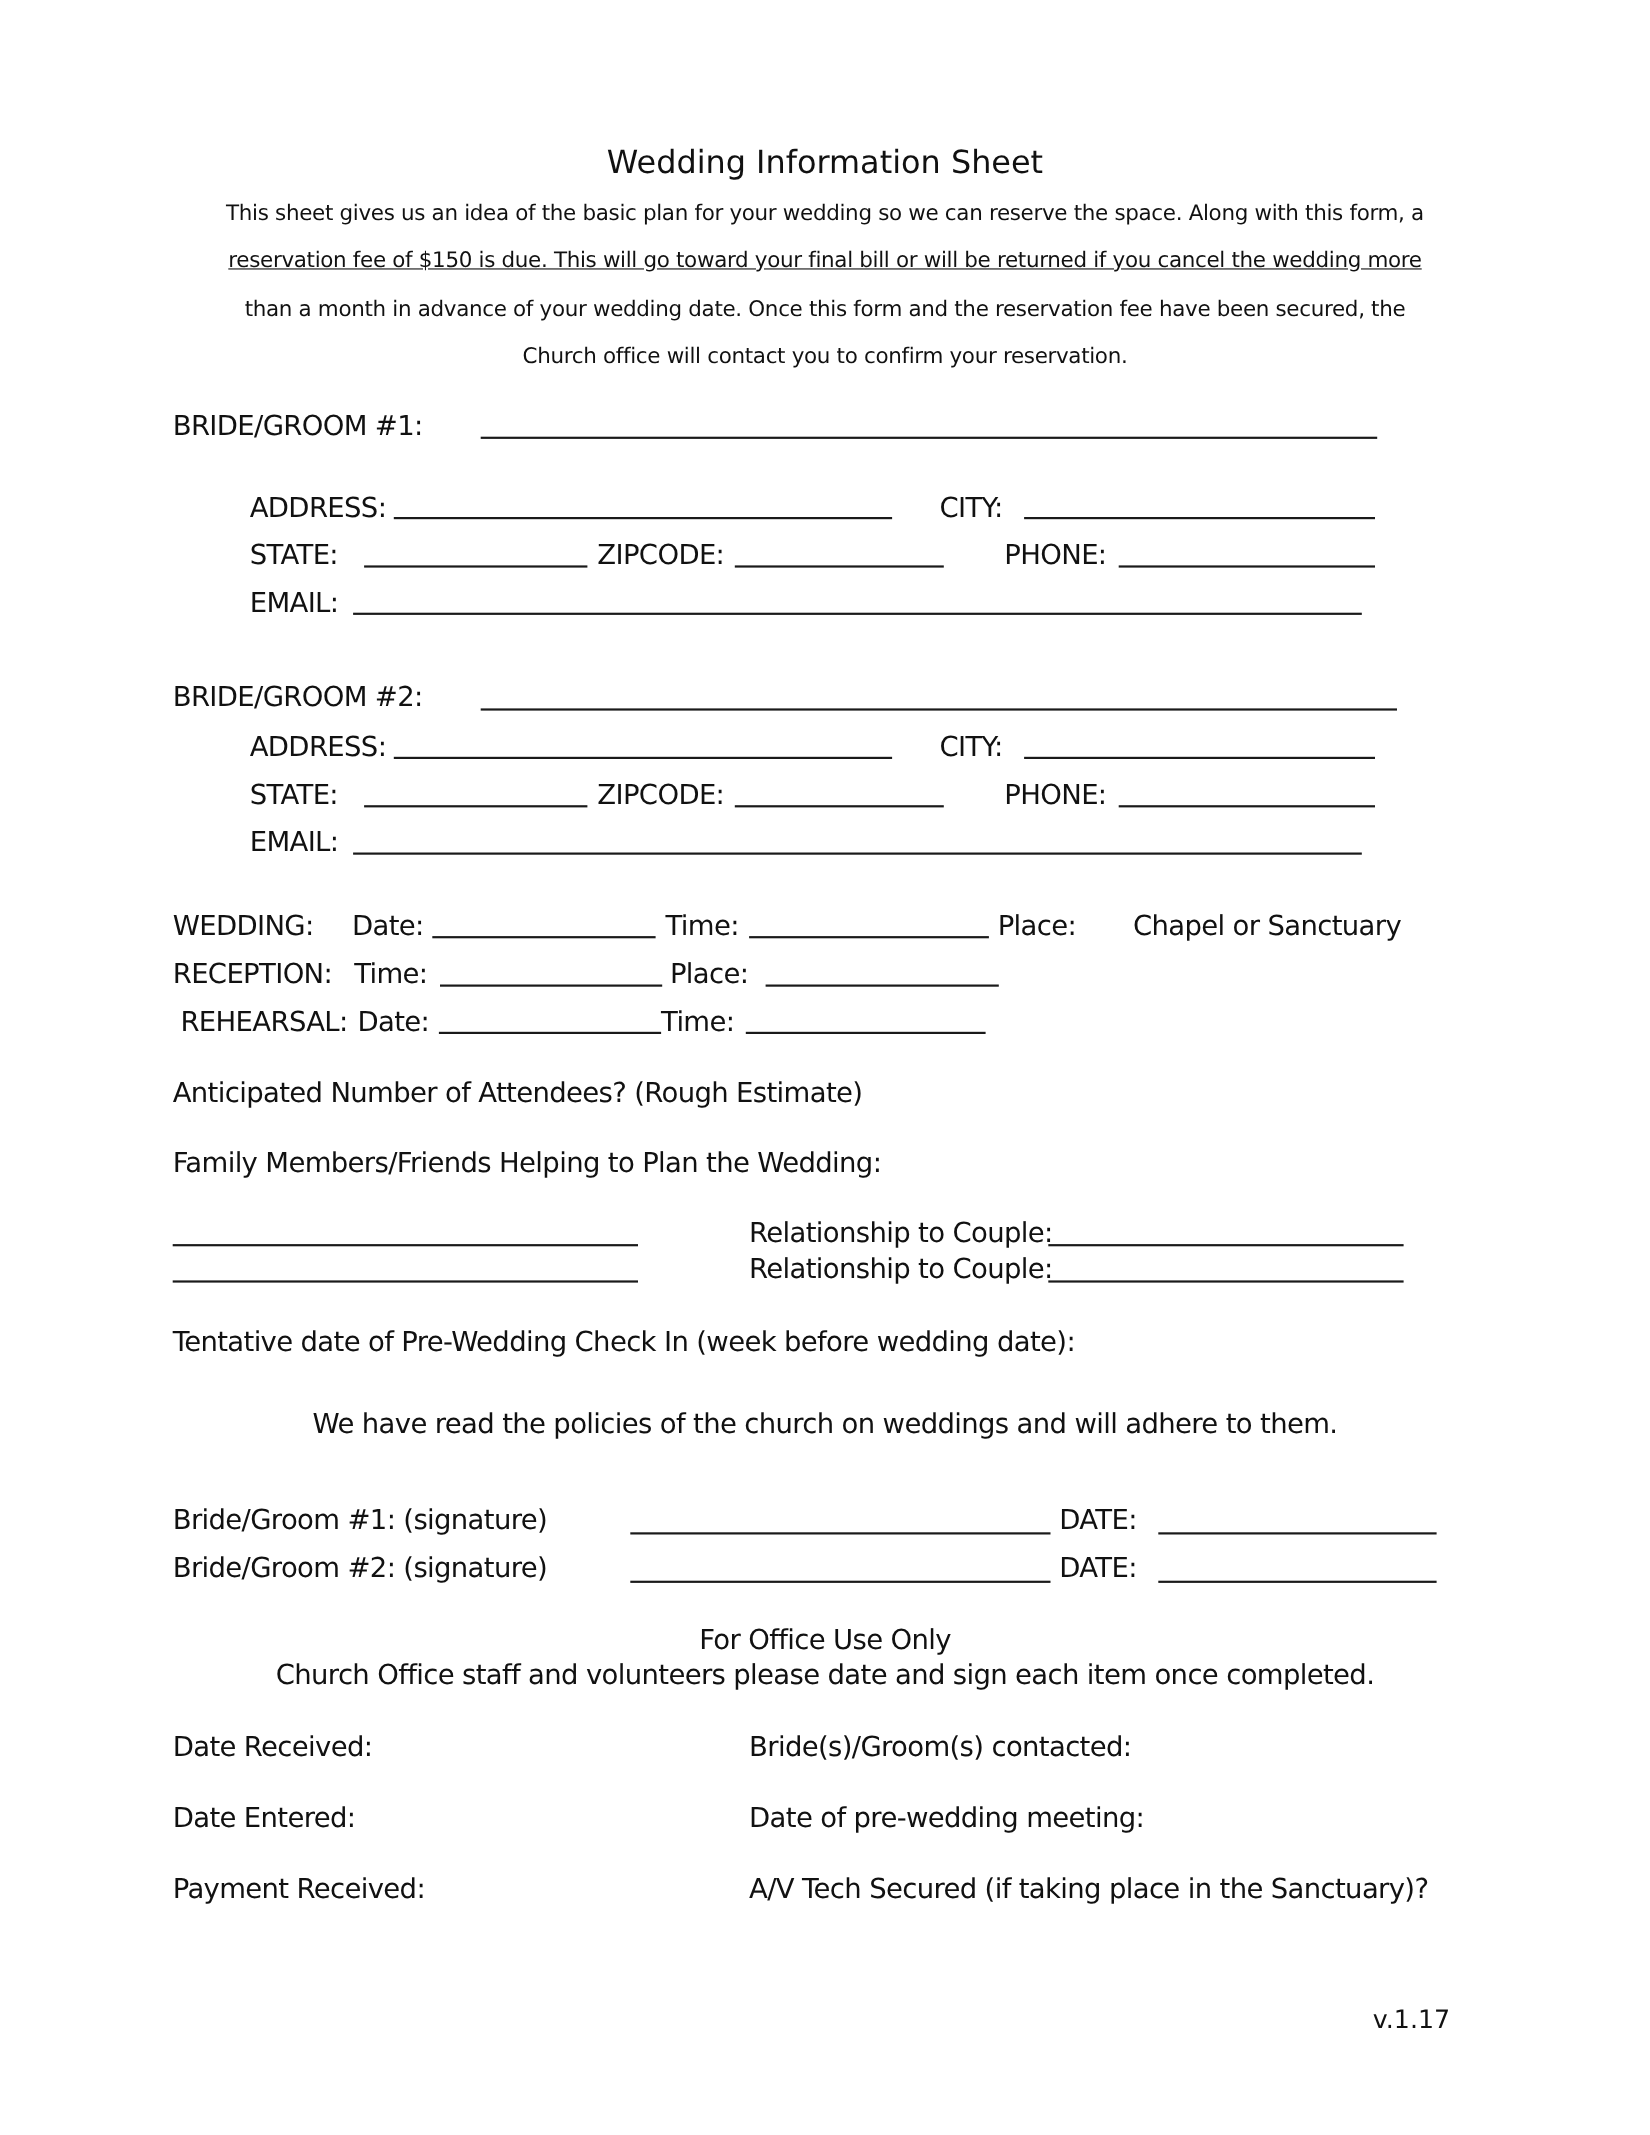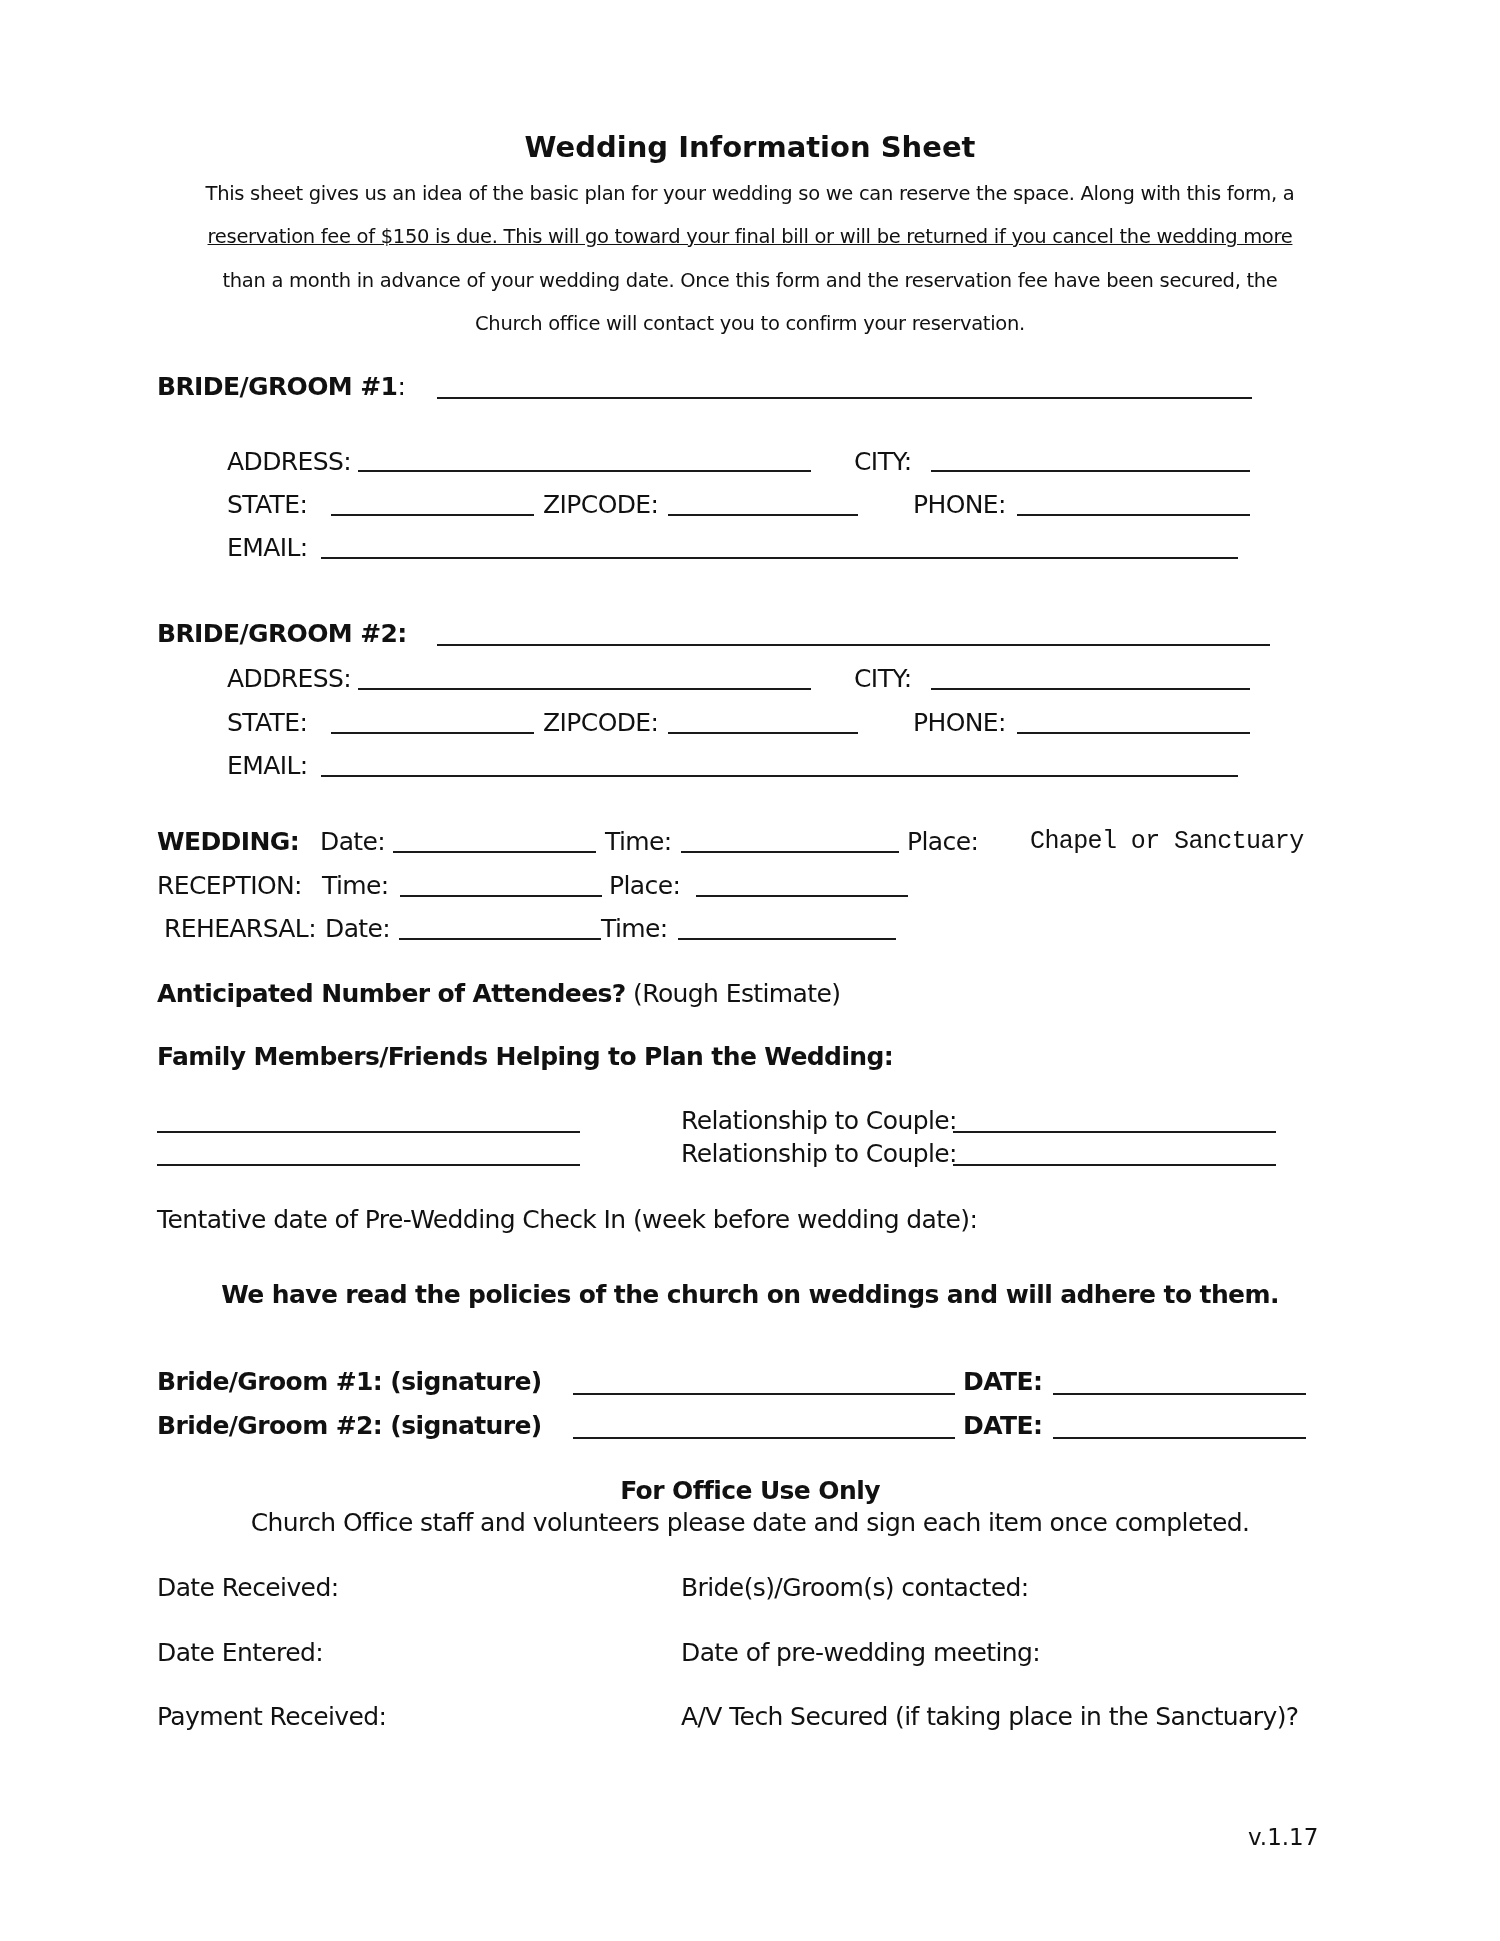--- a/index.html
+++ b/index.html
@@ -1,19 +1,19 @@
 <!DOCTYPE html>
 <html><head>
 <meta charset="utf-8">
 <style>
   html,body{margin:0;padding:0;background:#fff;}
   body{width:1500px;height:1941px;position:relative;overflow:hidden;font-family:"DejaVu Sans","Liberation Sans",sans-serif;color:#111;}
   .t{position:absolute;white-space:nowrap;line-height:1;}
   .c{left:0;width:1500px;text-align:center;}
-  .b{font-weight:bold;}
+  .b{font-weight:normal;}
   .lbl{font-size:25px;letter-spacing:-0.6px;}
   .para{font-size:19.5px;letter-spacing:-0.3px;}
   .ln{position:absolute;height:0;border-bottom:2.5px solid #1a1a1a;}
 </style>
 </head>
 <body>
 
 <div class="t c b" style="top:133px;font-size:29px;">Wedding Information Sheet</div>
 <div class="t c para" style="top:184px;">This sheet gives us an idea of the basic plan for your wedding so we can reserve the space. Along with this form, a</div>
 <div class="t c para" style="top:227px;text-decoration:underline;">reservation fee of $150 is due. This will go toward your final bill or will be returned if you cancel the wedding more</div>
@@ -55,21 +55,21 @@
 
 <div class="t lbl" style="left:227px;top:753px;">EMAIL:</div>
 <div class="ln" style="left:321px;top:775px;width:917px;"></div>
 
 <div class="t lbl b" style="left:157px;top:829px;">WEDDING:</div>
 <div class="t lbl" style="left:320px;top:829px;">Date:</div>
 <div class="ln" style="left:393px;top:851px;width:203px;"></div>
 <div class="t lbl" style="left:605px;top:829px;">Time:</div>
 <div class="ln" style="left:681px;top:851px;width:218px;"></div>
 <div class="t lbl" style="left:907px;top:829px;">Place:</div>
-<div class="t lbl" style="left:1030px;top:829px;font-family:Liberation Mono, monospace;">Chapel or Sanctuary</div>
+<div class="t lbl" style="left:1030px;top:829px;">Chapel or Sanctuary</div>
 
 <div class="t lbl" style="left:157px;top:873px;">RECEPTION:</div>
 <div class="t lbl" style="left:322px;top:873px;">Time:</div>
 <div class="ln" style="left:400px;top:895px;width:202px;"></div>
 <div class="t lbl" style="left:609px;top:873px;">Place:</div>
 <div class="ln" style="left:696px;top:895px;width:212px;"></div>
 
 <div class="t lbl" style="left:164px;top:916px;">REHEARSAL:</div>
 <div class="t lbl" style="left:325px;top:916px;">Date:</div>
 <div class="ln" style="left:399px;top:938px;width:202px;"></div>

